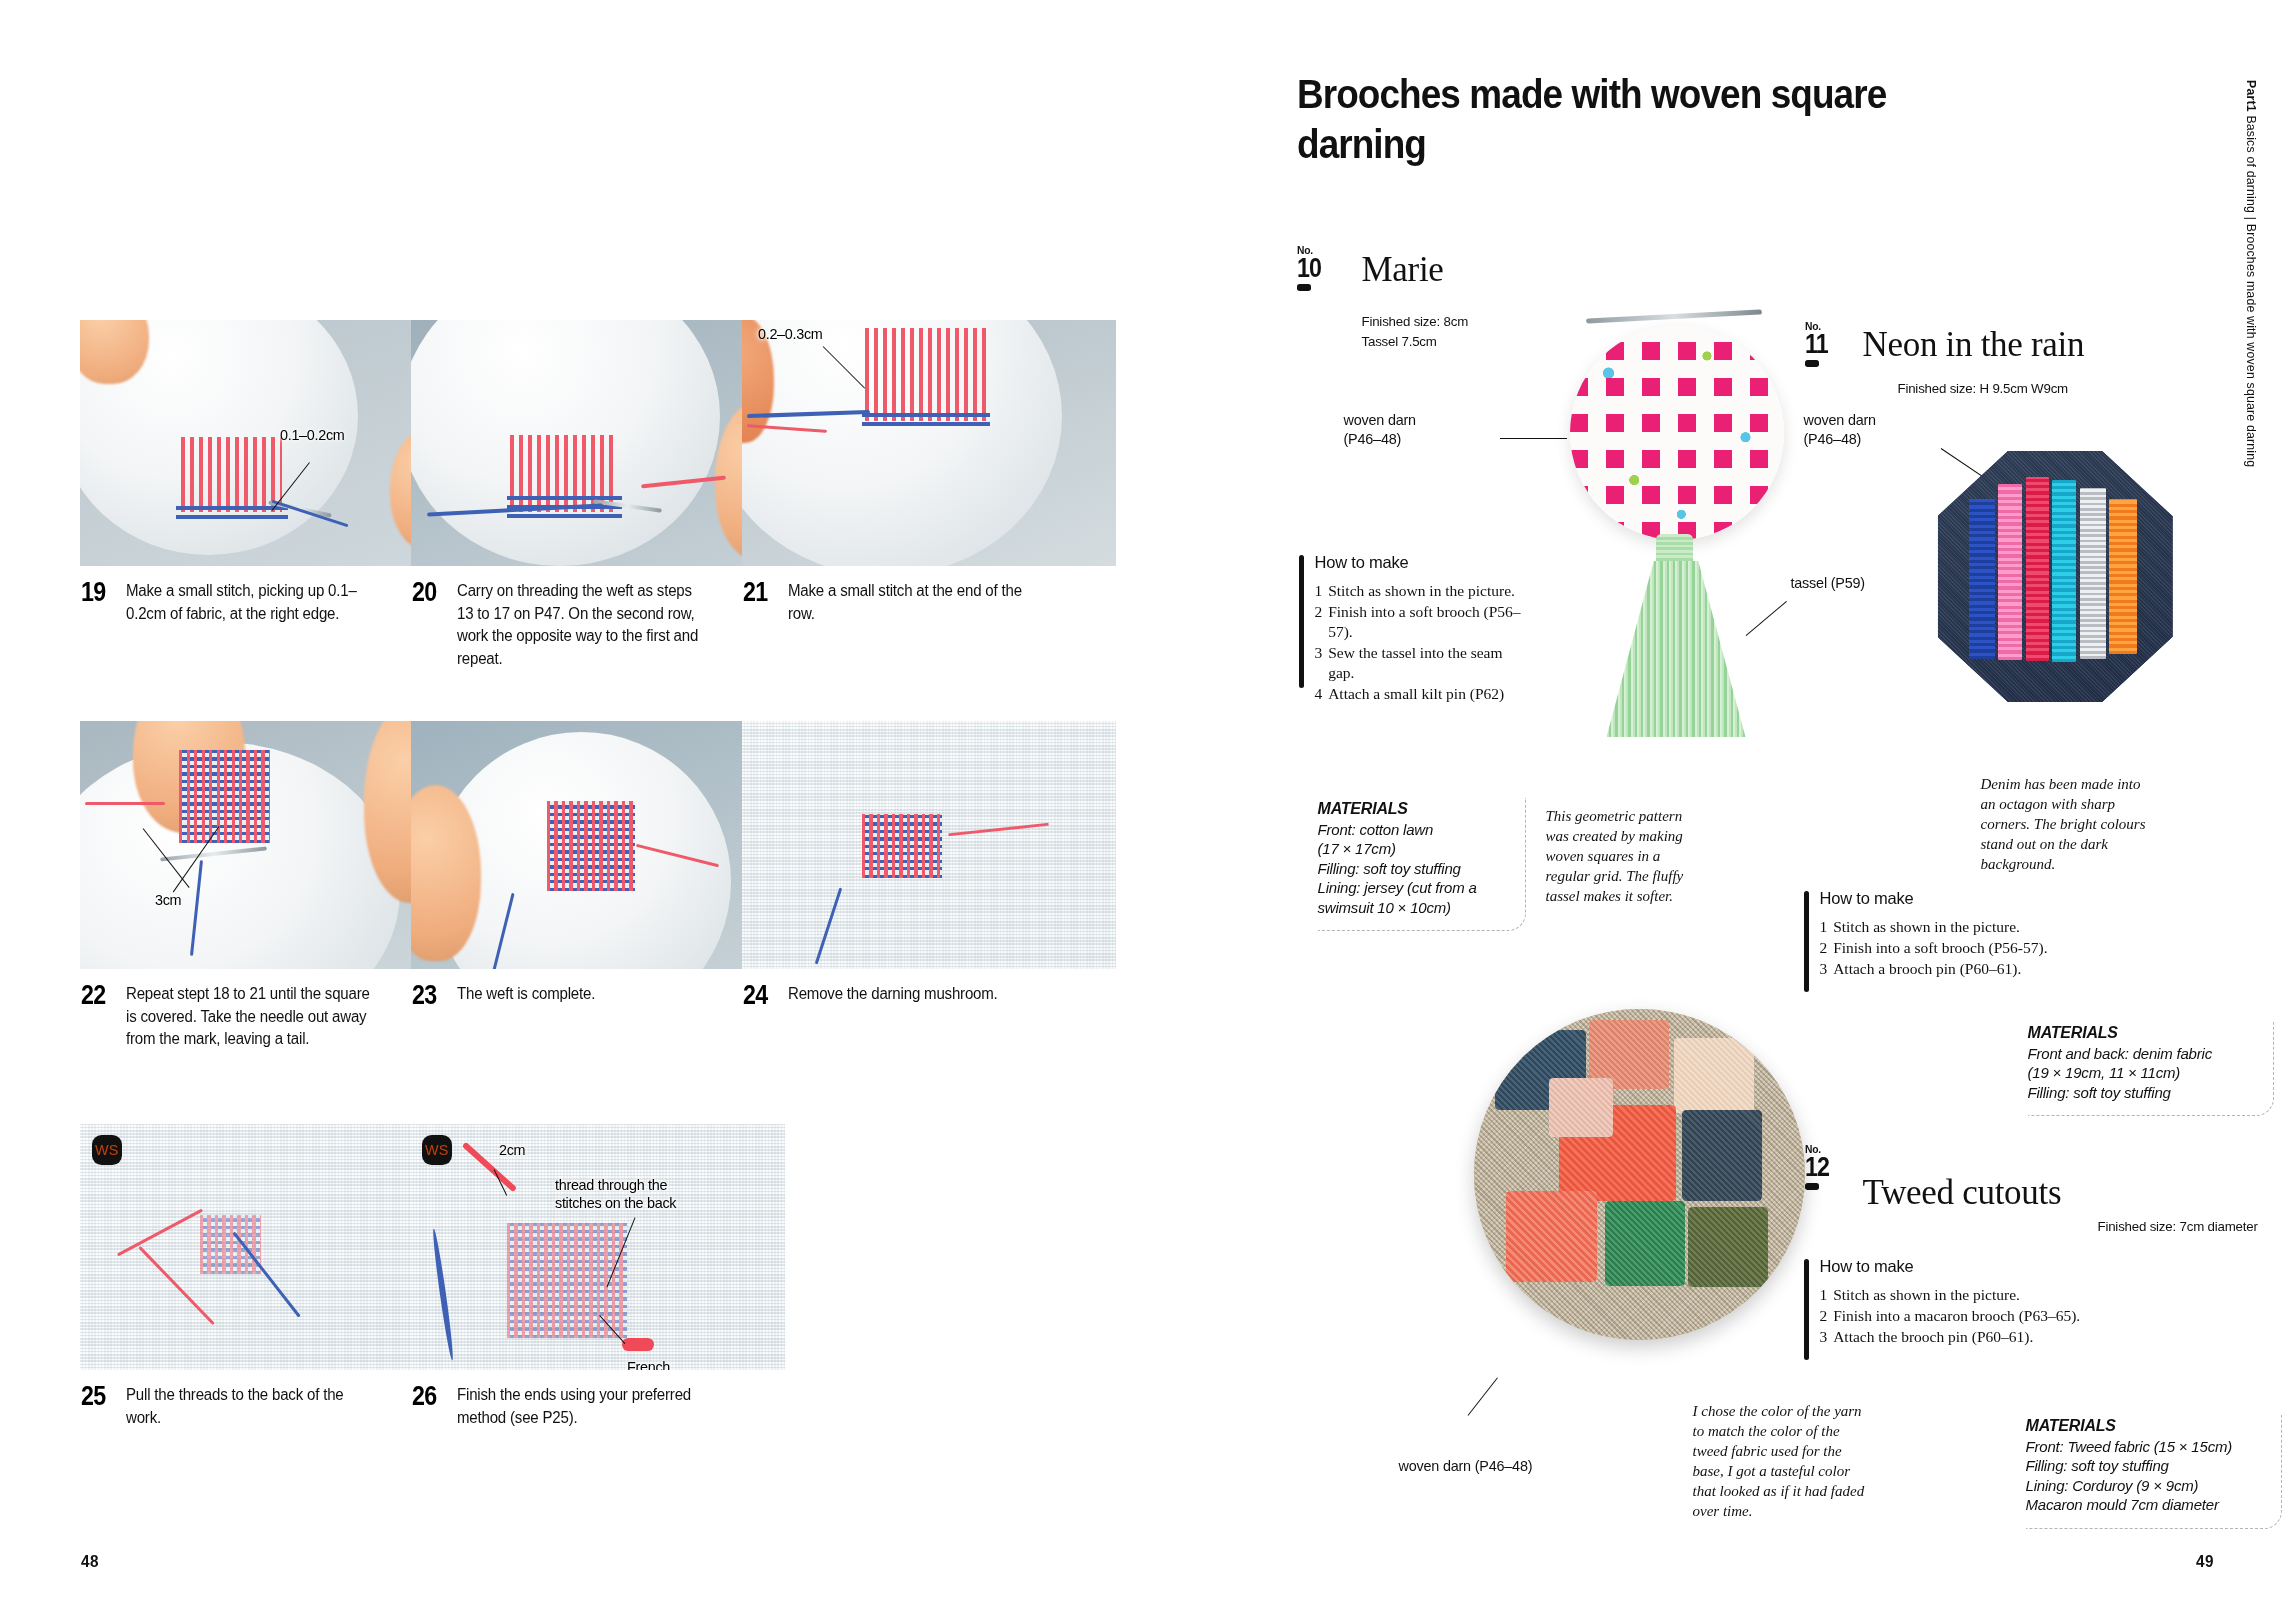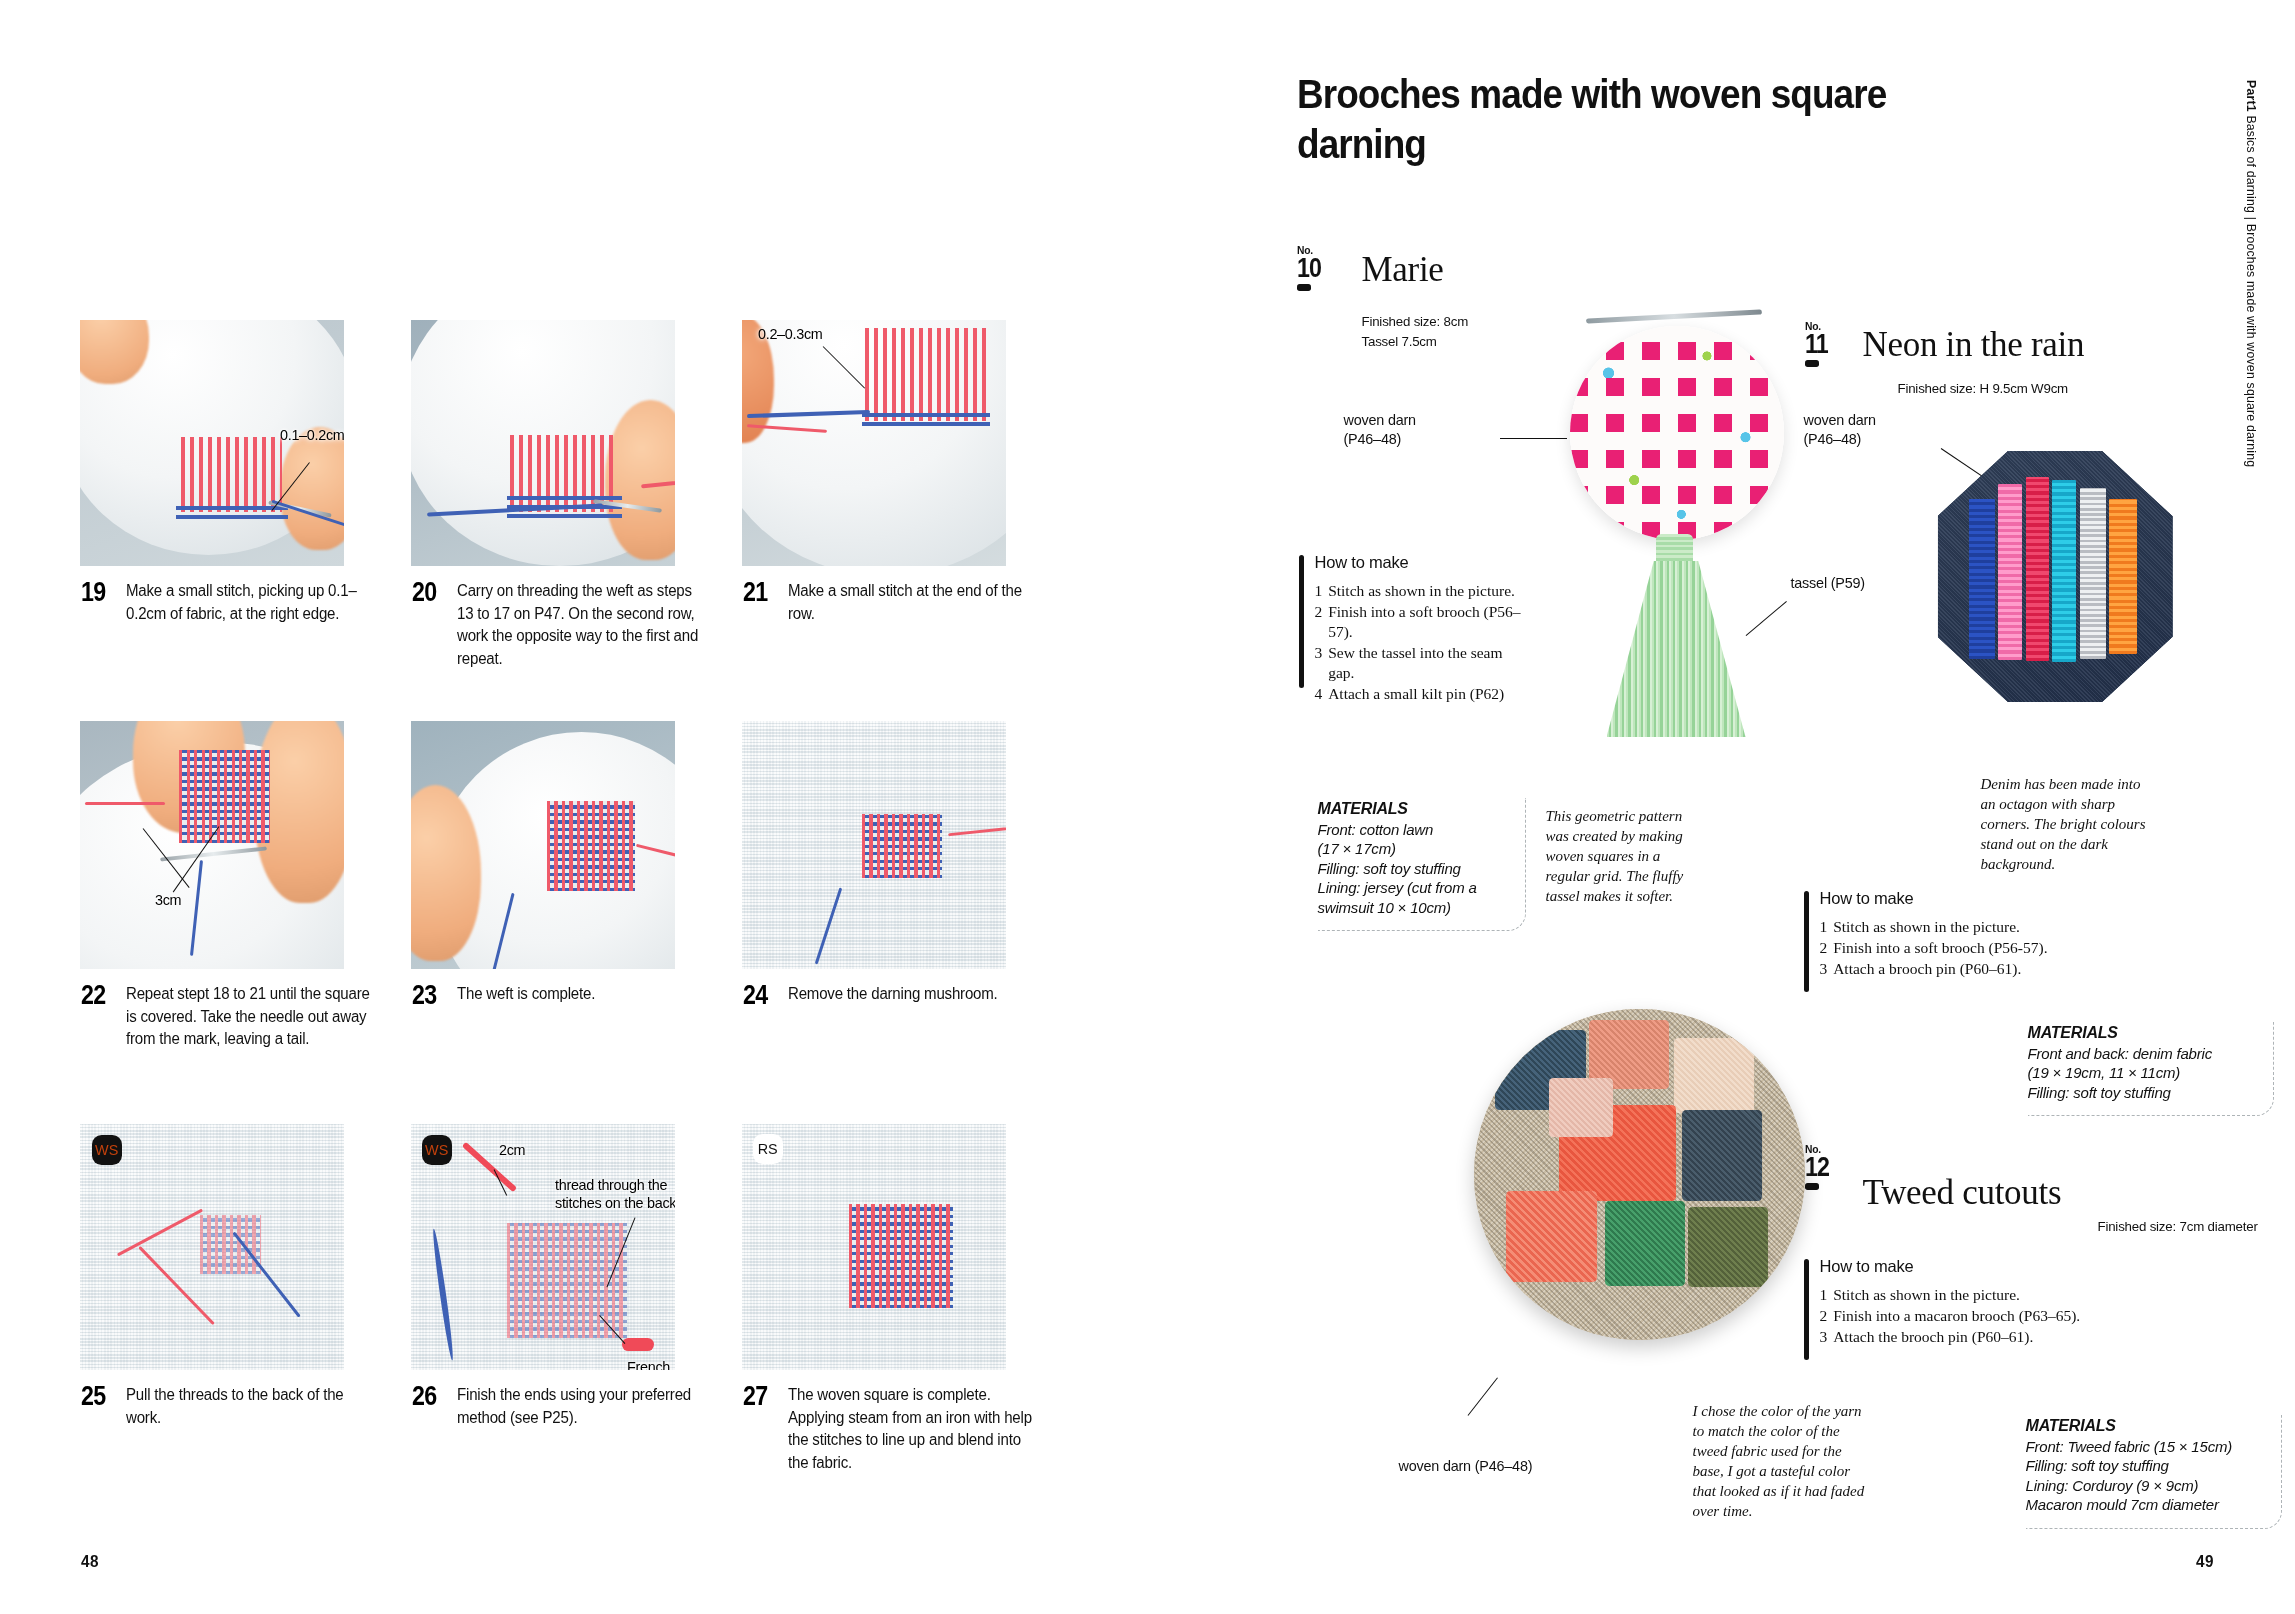--- a/index.html
+++ b/index.html
@@ -24,21 +24,21 @@
     left: 80px; top: 320px;
     width: 977px;
     display: grid;
     grid-template-columns: repeat(3, 315px);
     grid-auto-rows: min-content;
     column-gap: 16px;
     row-gap: 0px;
   }
   .step-cell { width: 315px; }
   .photo {
-    width: 264px; height: 246px;
+    width: 374px; height: 246px;
     position: relative;
     overflow: hidden;
     background: #cfd6da;
   }
   .photo.tall { height: 248px; }
 
   .step-caption {
     display: flex;
     align-items: flex-start;
     padding: 14px 2.1px 0 1.1px;
@@ -494,31 +494,20 @@
           <span class="ann" style="left:88px;top:18px">2cm</span>
           <span class="ann wrap" style="left:144px;top:53px;width:133px">thread through the stitches on the back</span>
           <span class="ann" style="left:216px;top:235px">French</span>
         </div>
         <div class="step-caption">
           <div class="step-num">26</div>
           <div class="step-text">Finish the ends using your preferred method (see P25).</div>
         </div>
       </div>
 
-      <div class="step-cell">
-        <div class="photo">
-          <div class="fabric-flat"></div>
-          <div class="woven-sq" style="left:107px;top:80px;width:104px;height:104px"></div>
-          <div class="badge rs" style="left:10.7px;top:9.6px">RS</div>
-        </div>
-        <div class="step-caption">
-          <div class="step-num">27</div>
-          <div class="step-text">The woven square is complete. Applying steam from an iron with help the stitches to line up and blend into the fabric.</div>
-        </div>
-      </div>
 
     </div>
 
     <div class="pageno left">48</div>
   </div>
 
   <div class="page page-right">
 
     <div class="section-title" style="left:149px;top:69px;width:694px">Brooches made with woven square darning</div>
 

